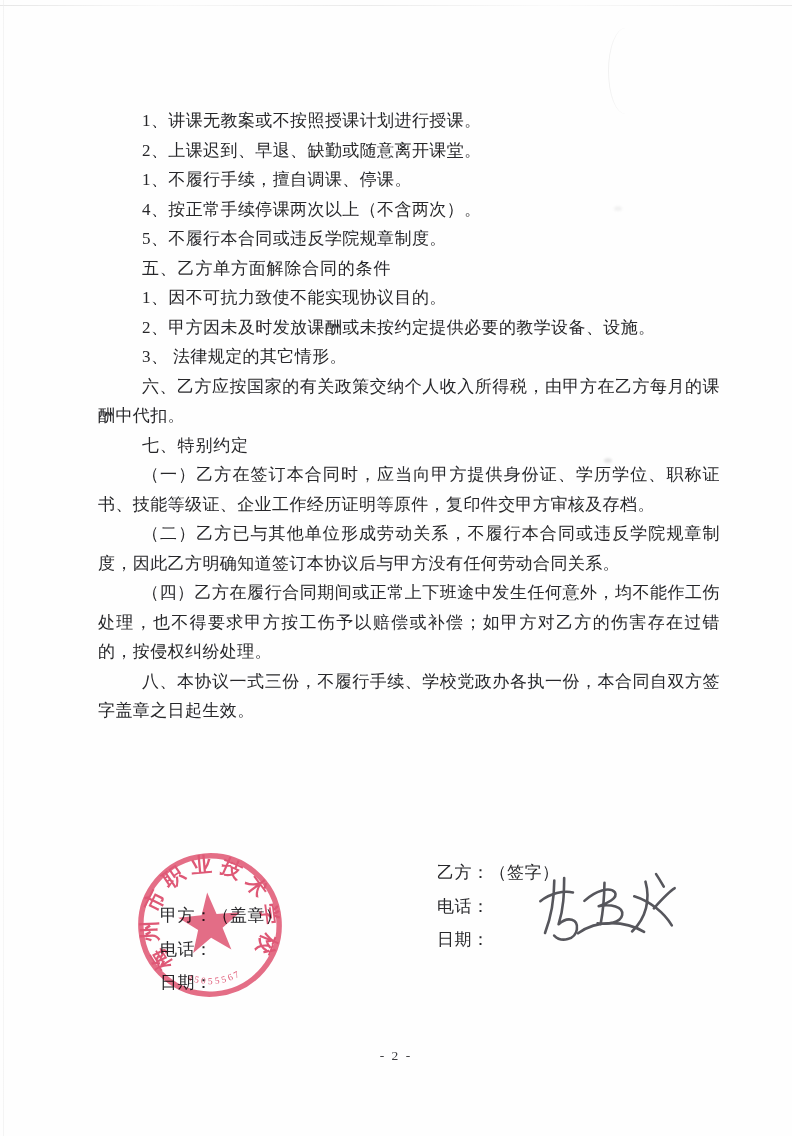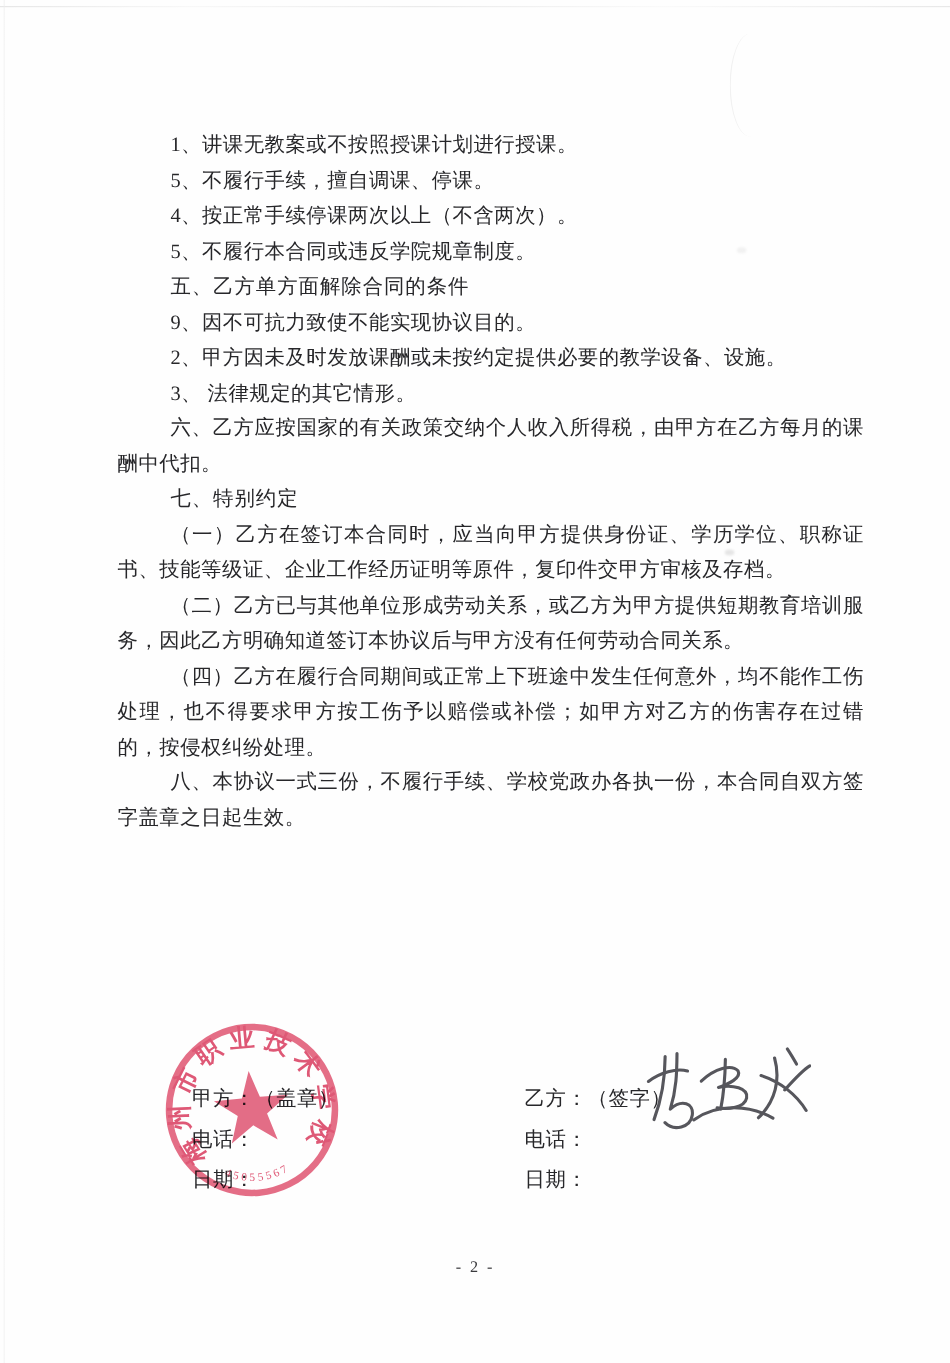--- a/index.html
+++ b/index.html
@@ -52,21 +52,21 @@
   .body-text p.bold { font-weight: normal; letter-spacing: 0.8px; }
 
   
   .sig-col {
     position: absolute;
     font-size: 17px;
     line-height: 33.5px;
     letter-spacing: 0.5px;
   }
   .sig-col.party-a { left: 160px; top: 899px; }
-  .sig-col.party-b { left: 437px; top: 899px; }
+  .sig-col.party-b { left: 437px; top: 856px; }
 
   .seal {
     position: absolute; left: 131px; top: 846px;
     width: 158px; height: 158px;
     mix-blend-mode: multiply;
     opacity: 0.92;
   }
   .seal text {
     font-family: "Liberation Serif", "DejaVu Serif", serif;
     fill: #dd4a6a;
@@ -96,43 +96,44 @@
   <div class="edge-top"></div>
   <div class="edge-left"></div>
   <div class="crease"></div>
   <div class="smudge s1"></div>
   <div class="smudge s2"></div>
 
   <div class="body-text">
 
       <p>1、讲课无教案或不按照授课计划进行授课。</p>
 
+      <p>2、上课迟到、早退、缺勤或随意离开课堂。</p>
 
-      <p>5、不履行手续，擅自调课、停课。</p>
+      <p>1、不履行手续，擅自调课、停课。</p>
 
       <p>4、按正常手续停课两次以上（不含两次）。</p>
 
       <p>5、不履行本合同或违反学院规章制度。</p>
 
 
       <p class="bold">五、乙方单方面解除合同的条件</p>
 
-      <p>9、因不可抗力致使不能实现协议目的。</p>
+      <p>1、因不可抗力致使不能实现协议目的。</p>
 
       <p>2、甲方因未及时发放课酬或未按约定提供必要的教学设备、设施。</p>
 
       <p>3、 法律规定的其它情形。</p>
 
       <p>六、乙方应按国家的有关政策交纳个人收入所得税，由甲方在乙方每月的课酬中代扣。</p>
 
       <p class="bold">七、特别约定</p>
 
       <p>（一）乙方在签订本合同时，应当向甲方提供身份证、学历学位、职称证书、技能等级证、企业工作经历证明等原件，复印件交甲方审核及存档。</p>
 
-      <p>（二）乙方已与其他单位形成劳动关系，或乙方为甲方提供短期教育培训服务，因此乙方明确知道签订本协议后与甲方没有任何劳动合同关系。</p>
+      <p>（二）乙方已与其他单位形成劳动关系，不履行本合同或违反学院规章制度，因此乙方明确知道签订本协议后与甲方没有任何劳动合同关系。</p>
 
 
       <p>（四）乙方在履行合同期间或正常上下班途中发生任何意外，均不能作工伤处理，也不得要求甲方按工伤予以赔偿或补偿；如甲方对乙方的伤害存在过错的，按侵权纠纷处理。</p>
 
       <p>八、本协议一式三份，不履行手续、学校党政办各执一份，本合同自双方签字盖章之日起生效。</p>
     </div>
 
   <div class="sig-col party-a">
     <div>甲方：（盖章）</div>
     <div>电话：</div>

